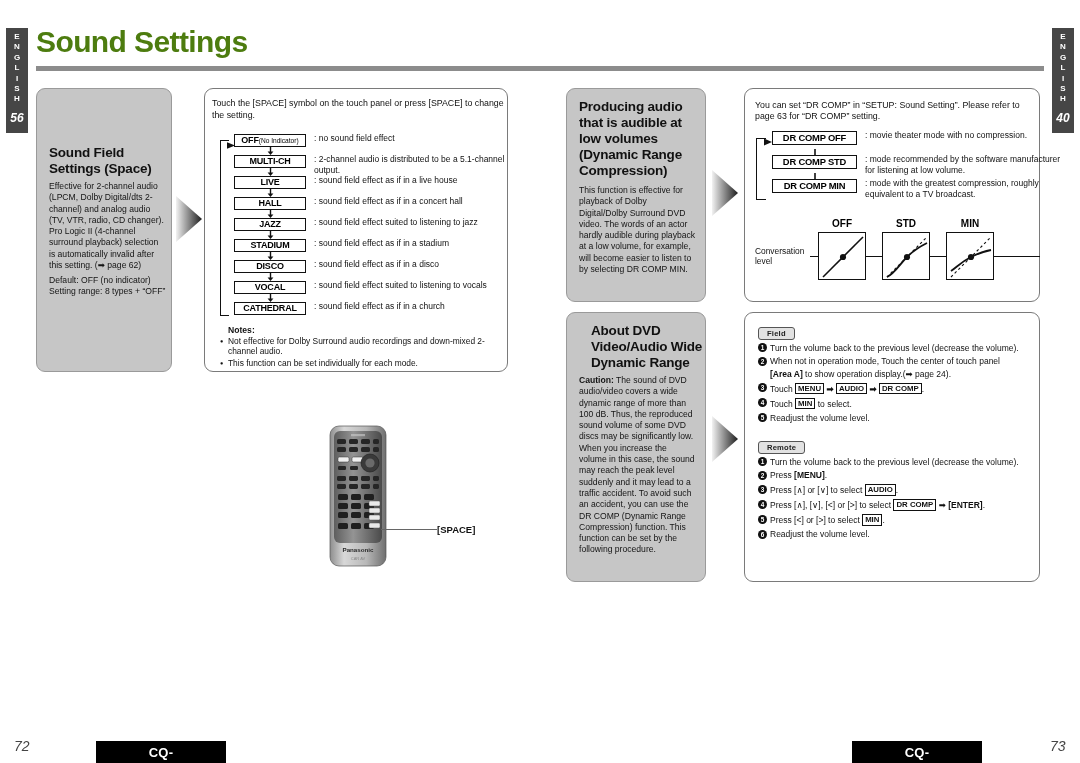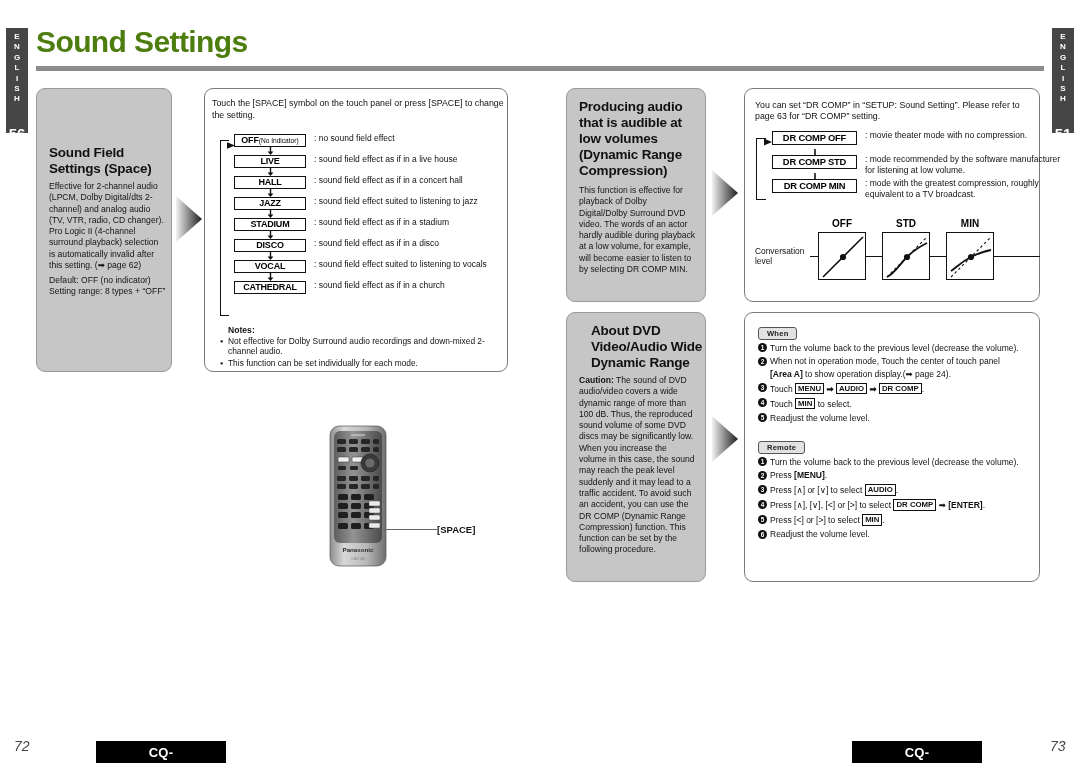--- a/index.html
+++ b/index.html
@@ -25,23 +25,24 @@
     text-align: center;
     font-size: 8px;
     font-weight: bold;
     letter-spacing: 0;
     line-height: 10.4px;
     padding-top: 4px;
     font-family: "Liberation Sans", sans-serif;
   }
   .side-tab .letters span { display: block; }
   .side-tab .pagenum {
-    margin-top: 24px;
-    font-size: 15px;
-    font-weight: bold;
+    margin-top: 8px;
+    font-size: 12px;
+    font-weight: bold;
+    font-style: italic;
   }
   #tab-left  { left: 6px;  top: 28px; height: 105px; }
   #tab-right { right: 6px; top: 28px; height: 105px; }
 
   
   #page-title {
     position: absolute;
     left: 36px; top: 25px;
     font-size: 30px;
     font-weight: bold;
@@ -348,21 +349,21 @@
   <div class="side-tab" id="tab-right">
     <div class="letters">
       <span>E</span>
       <span>N</span>
       <span>G</span>
       <span>L</span>
       <span>I</span>
       <span>S</span>
       <span>H</span>
     </div>
-    <div class="pagenum">51</div>
+    <div class="pagenum">40</div>
   </div>
 
   <div id="page-title">Sound Settings</div>
   <div id="title-rule"></div>
 
   <div class="panel-gray" style="left:36px; top:88px; width:136px; height:284px;">
     <div class="sec-head" style="position:absolute; left:12px; top:56px; width:118px;">
       <div>Sound Field</div>
       <div>Settings (Space)</div>
     </div>
@@ -402,20 +403,30 @@
       </div>
       <div class="flow-desc">: no sound field effect</div>
       <div class="down-arrow">
         <svg width="7" height="8" viewBox="0 0 7 8">
             <line x1="3.5" y1="0" x2="3.5" y2="5" stroke="#111" stroke-width="1.4"></line>
             <polygon points="0.6,4.4 6.4,4.4 3.5,8" fill="#111"></polygon>
           </svg>
       </div>
     </div>
 
+    <div class="flow-row" style="margin-left:14px;">
+      <div class="flow-box"><span>MULTI-CH</span></div>
+      <div class="flow-desc">: 2-channel audio is distributed to be a 5.1-channel output.</div>
+      <div class="down-arrow">
+        <svg width="7" height="8" viewBox="0 0 7 8">
+            <line x1="3.5" y1="0" x2="3.5" y2="5" stroke="#111" stroke-width="1.4"></line>
+            <polygon points="0.6,4.4 6.4,4.4 3.5,8" fill="#111"></polygon>
+          </svg>
+      </div>
+    </div>
 
     <div class="flow-row" style="margin-left:14px;">
       <div class="flow-box"><span>LIVE</span></div>
       <div class="flow-desc">: sound field effect as if in a live house</div>
       <div class="down-arrow">
         <svg width="7" height="8" viewBox="0 0 7 8">
             <line x1="3.5" y1="0" x2="3.5" y2="5" stroke="#111" stroke-width="1.4"></line>
             <polygon points="0.6,4.4 6.4,4.4 3.5,8" fill="#111"></polygon>
           </svg>
       </div>
@@ -681,21 +692,21 @@
         <line x1="4" y1="44" x2="44" y2="4" stroke="#111" stroke-width="1.1" stroke-dasharray="2.6,2.6"></line>
         <path d="M4,38 C10,34 14,29 24,24 C32,20 38,18 44,17" stroke="#111" stroke-width="1.8" fill="none"></path>
         <circle cx="24" cy="24" r="3.1" fill="#111"></circle>
       </svg>
     </div>
   </div>
 
   <div class="panel-white" style="left:744px; top:312px; width:296px; height:270px;"></div>
 
   <div style="position:absolute; left:758px; top:322px; width:272px;">
-    <div class="tag-pill">When</div>
+    <div class="tag-pill">Field</div>
 
     <div class="step">
       <span class="num">1</span><span>Turn the volume back to the previous level (decrease the volume).</span>
     </div>
 
     <div class="step">
       <span class="num">2</span><span>When not in operation mode, Touch the center of touch panel</span>
     </div>
     <div class="substep">
       <span class="bold">[Area A]</span><span> to show operation display.(➡  page 24).</span>

